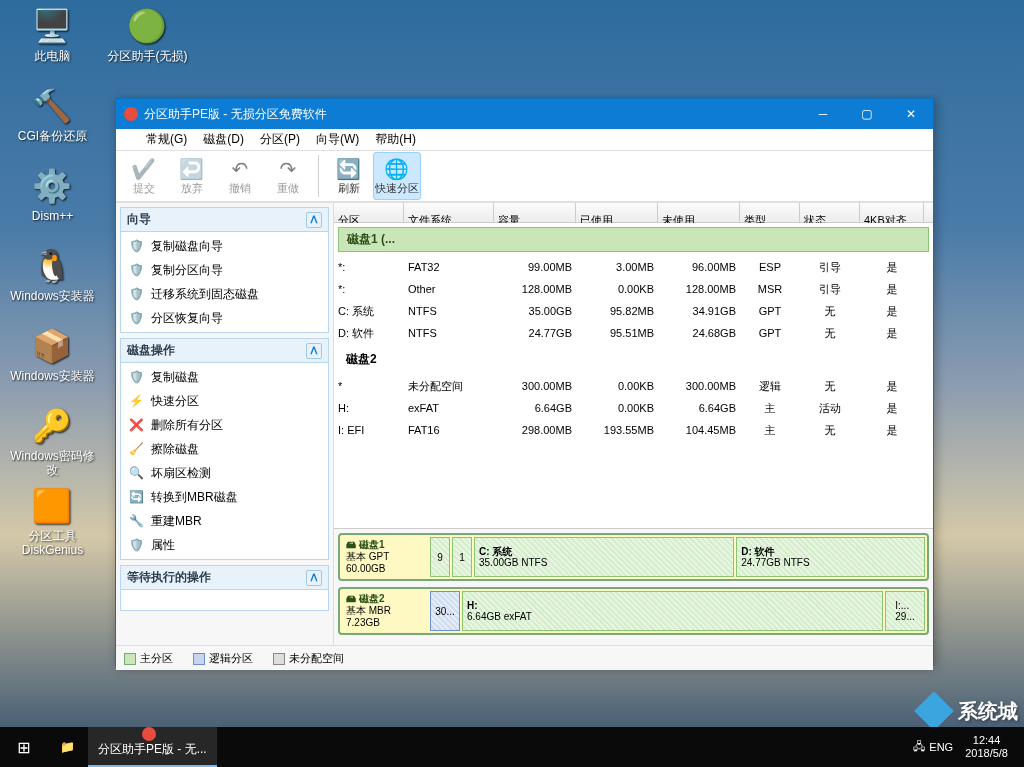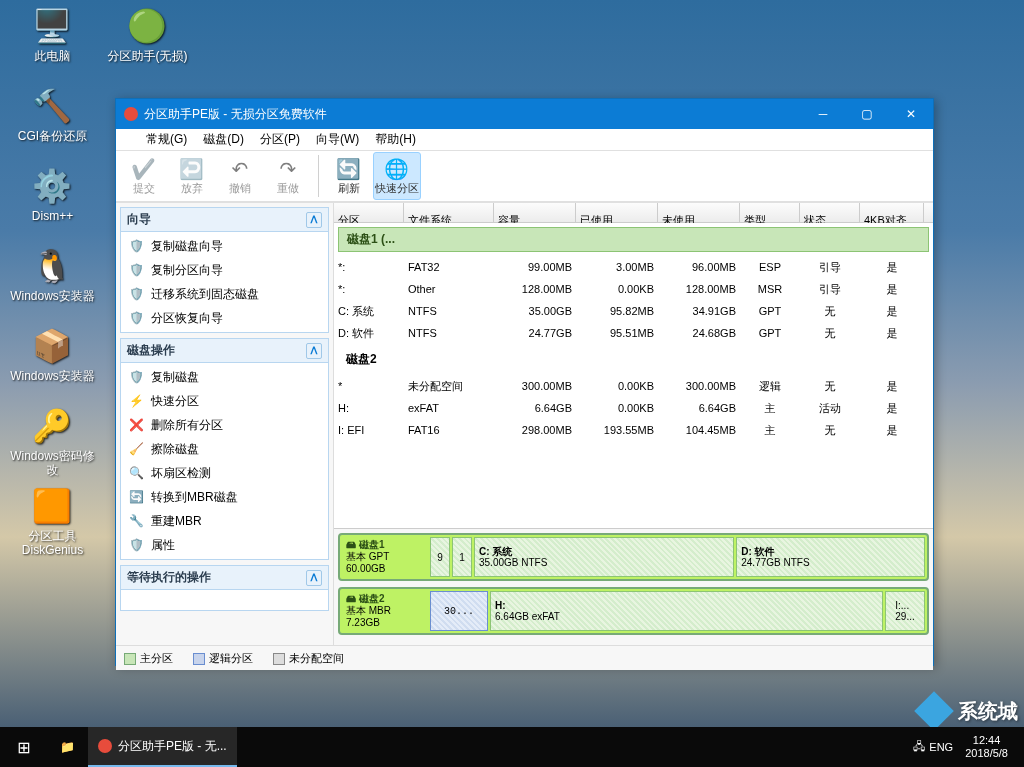--- a/index.html
+++ b/index.html
@@ -54,37 +54,37 @@
 .table-header { display:flex; height:20px; background:linear-gradient(#fcfcfc,#ececec); border-bottom:1px solid #ccc;}
 .th { border-right:1px solid #ccc; padding:10px 4px; font-size:11px; overflow:hidden; white-space:nowrap;}
 .table-body { flex:1; overflow:auto; background:#fff;}
 .disk-hdr { background:#c8e6b8; border:1px solid #8cc474; margin:4px; padding:3px 8px; font-weight:bold; color:#2c5016;}
 .prow { display:flex; height:22px; align-items:center; font-size:11px;}
 .td{ padding:0 4px; text-align:right; overflow:hidden; white-space:nowrap;}
 .td.l{text-align:left;}
 .td.c{text-align:center;}
 
 .disk-map-area{ border-top:1px solid #ccc; padding:4px; background:#f7f7f7;}
-.disk-map{ display:flex; height:48px; border:2px solid #7a7; border-radius:4px; background:#bef264; margin-bottom:6px; padding:2px; gap:2px;}
+.disk-map{ display:flex; height:48px; border:2px solid #7a7; border-radius:4px; background:#fef9c3; margin-bottom:6px; padding:2px; gap:2px;}
 .disk-label{ width:86px; display:flex; flex-direction:column; justify-content:center; padding:2px 4px; font-size:10px; line-height:12px;}
 .disk-label .dn{font-weight:bold; color:#2c5016;}
 .disk-label .dn::before{content:"🖴 "; font-size:10px;}
 .part-box{ border:1px solid #8cc474; background:repeating-linear-gradient(45deg,#e8f5e0,#e8f5e0 2px,#d4edcc 2px,#d4edcc 4px); padding:2px 4px; display:flex; flex-direction:column; justify-content:center; font-size:10px; line-height:11px; overflow:hidden;}
 .part-box.small{align-items:center; justify-content:center;}
 .part-box .pn{font-weight:bold;}
 .part-box.logical{border-color:#6a8ed0; background:repeating-linear-gradient(45deg,#e4ecf8,#e4ecf8 2px,#d0ddf0 2px,#d0ddf0 4px);}
 
 .legend{ height:20px; display:flex; align-items:center; gap:20px; padding:12px 8px; border-top:1px solid #ddd; background:#f7f7f7; font-size:11px;}
 .legend .sw{width:12px; height:12px; display:inline-block; margin-right:4px; vertical-align:middle; border:1px solid #888;}
 
 
 .taskbar{ position:absolute; left:0; right:0; bottom:0; height:40px; background:#0a0a0a; display:flex; align-items:center; color:#fff;}
 .start{width:48px; height:40px; display:flex; align-items:center; justify-content:center; font-size:16px; cursor:pointer;}
 .tb-ico{width:40px;height:40px;display:flex;align-items:center;justify-content:center;cursor:pointer;}
-.tb-task{height:40px; background:#272727; display:flex; align-items:center; padding:0 10px; border-bottom:2px solid #76b9ed; cursor:pointer; font-size:12px;}
+.tb-task{height:40px; background:#272727; display:flex; align-items:center; padding:0 10px; border-bottom:2px solid #76b9ed; cursor:pointer; font-size:12px;flex-direction:column;}
 .tb-task .tico2{width:14px;height:14px;border-radius:50%;background:#e74c3c;margin-right:6px;}
 .tb-spacer{flex:1;}
 .tray{display:flex; align-items:center; padding:0 8px; gap:4px; font-size:11px;}
 .clock{text-align:center; line-height:13px; padding:0 8px;}
 
 
 .watermark{position:absolute; right:6px; bottom:42px; color:#fff; font-size:20px; font-weight:bold; display:flex; align-items:flex-end; text-shadow:1px 1px 3px rgba(0,0,0,0.5);}
 .watermark .logo{width:28px;height:28px;background:#3ba5e0;transform:rotate(45deg);margin-right:10px;}
 
 
@@ -360,21 +360,21 @@
               <div class="pn">D: 软件</div>
               <div>24.77GB NTFS</div>
             </div>
         </div>
         <div class="disk-map">
           <div class="disk-label">
             <div class="dn">磁盘2</div>
             <div>基本 MBR</div>
             <div>7.23GB</div>
           </div>
-          <div class="part-box small logical" style="width:58px;font-family:Liberation Mono, monospace;">30...</div>
+          <div class="part-box small logical" style="width:30px;">30...</div>
           <div class="part-box" style="flex:1;">
               <div class="pn">H:</div>
               <div>6.64GB exFAT</div>
             </div>
           <div class="part-box small" style="width:40px;white-space:pre;">I:...
 29...</div>
         </div>
       </div>
     </div>
   </div>

